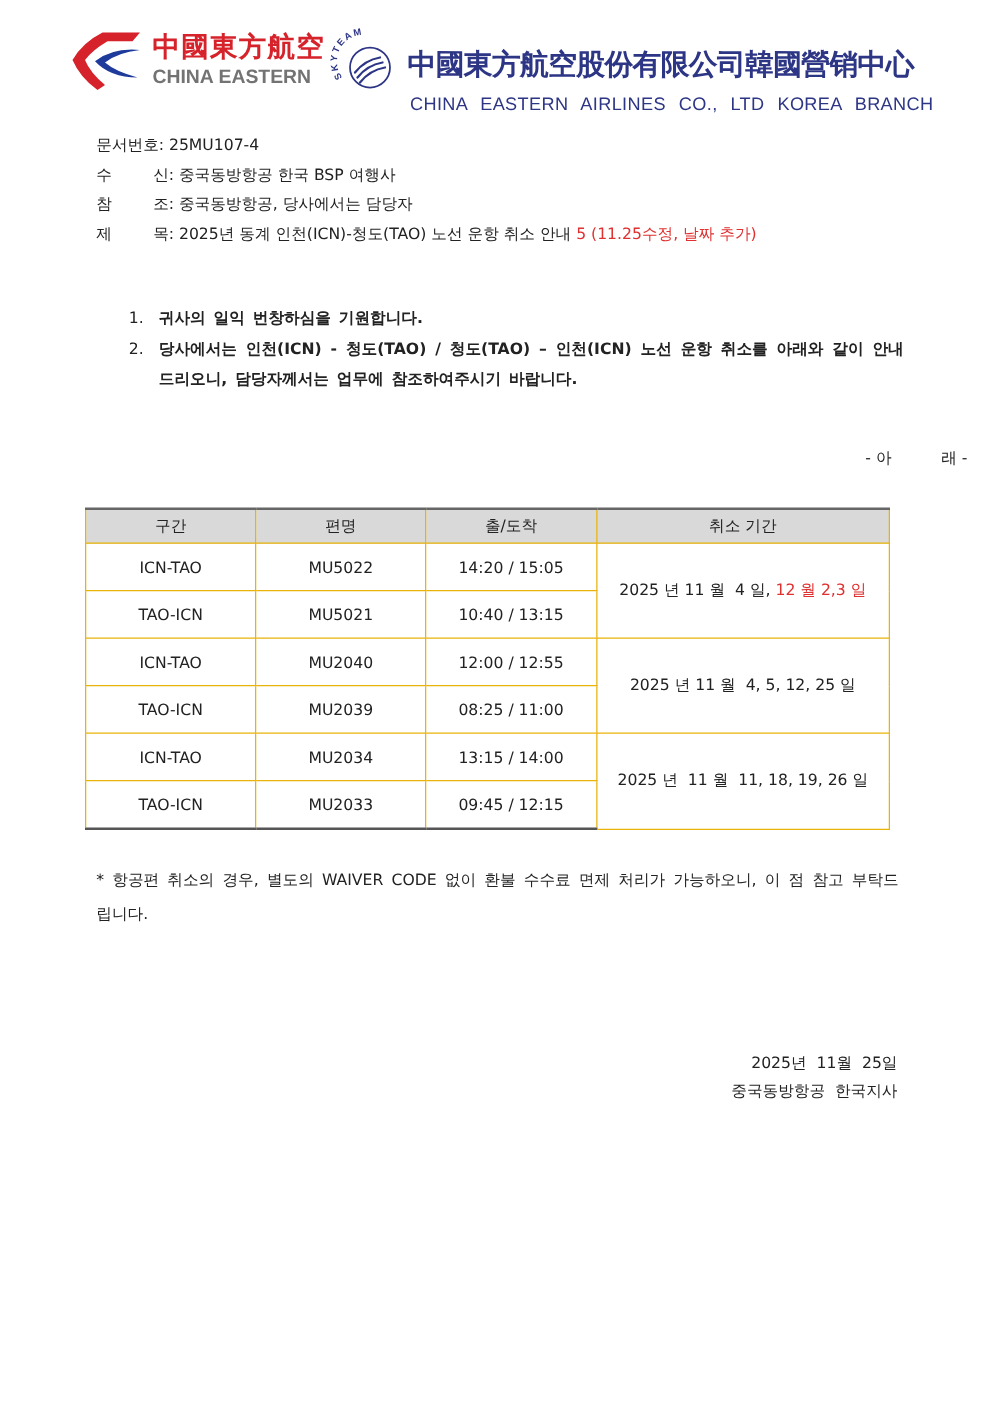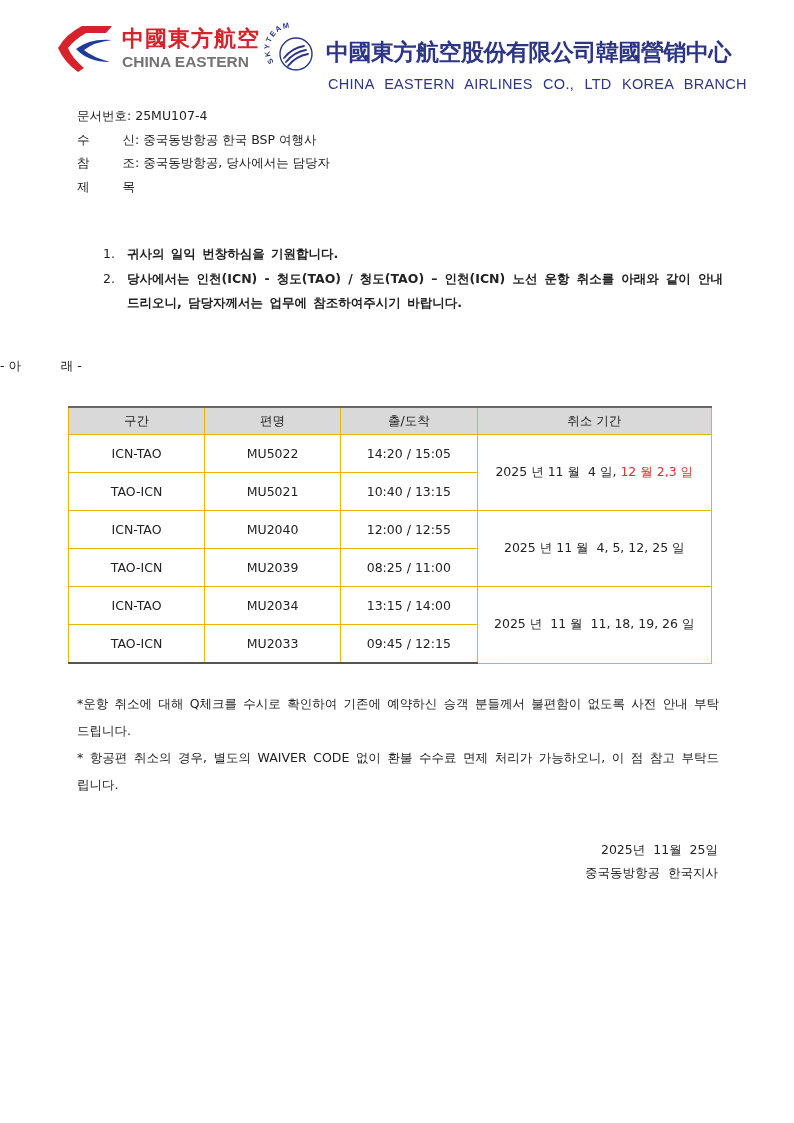--- a/index.html
+++ b/index.html
@@ -23,21 +23,21 @@
   .meta-row { display: flex; white-space: nowrap; height: 23.5px; }
   .meta-key { width: 58px; display: flex; justify-content: space-between; }
   .red { color: #e03030; }
 
   
   .list { left: 103px; top: 242px; width: 620px; font-size: 12.5px; line-height: 24.5px; }
   .li { display: flex; }
   .li-num { width: 24px; flex-shrink: 0; }
   .li-text { flex: 1; text-align: justify; word-spacing: 2px; font-weight: bold; }
 
-  .sub-title { left: 0; width: 774px; top: 358px; text-align: left; font-size: 12.5px; white-space: pre; }
+  .sub-title { left: 0; width: 774px; top: 358px; text-align: right; font-size: 12.5px; white-space: pre; }
 
   
   table.sched {
     position: absolute; left: 68px; top: 406px; width: 644px;
     border-collapse: collapse; font-size: 12.5px;
   }
   table.sched th, table.sched td {
     border: 1px solid #eab308; text-align: center; padding: 0; color: #222222;
   }
   table.sched th { background: #d9d9d9; height: 26px; font-weight: normal; border-top: 2px solid #666666; }
@@ -97,20 +97,21 @@
       <span>참</span>
       <span>조</span>
     </span>
     <span>: 중국동방항공, 당사에서는 담당자</span>
   </div>
   <div class="meta-row">
     <span class="meta-key">
       <span>제</span>
       <span>목</span>
     </span>
+    <span style="white-space:pre"><span>: 2025년 동계 인천(ICN)-청도(TAO) 노선 운항 취소 안내 </span><span class="red">5 (11.25수정, 날짜 추가)</span></span>
   </div>
 </div>
 
 <div class="abs list">
   <div class="li">
     <span class="li-num">1.</span>
     <span class="li-text">귀사의 일익 번창하심을 기원합니다.</span>
   </div>
   <div class="li">
     <span class="li-num">2.</span>
@@ -166,20 +167,19 @@
     </tr>
     <tr class="last">
       <td>TAO-ICN</td>
       <td>MU2033</td>
       <td>09:45 / 12:15</td>
     </tr>
   </tbody>
 </table>
 
 <div class="abs notes">
-  <div class="note">*운항 취소에 대해 Q체크를 수시로 확인하여 기존에 예약하신 승객 분들께서 불편함이 없도록 사전 안내 부탁드립니다.</div>
   <div class="note">* 항공편 취소의 경우, 별도의 WAIVER CODE 없이 환불 수수료 면제 처리가 가능하오니, 이 점 참고 부탁드립니다.</div>
 </div>
 
 <div class="abs sign">
   <div style="white-space:pre">2025년  11월  25일</div>
   <div style="white-space:pre">중국동방항공  한국지사</div>
 </div>
 
 </body></html>

